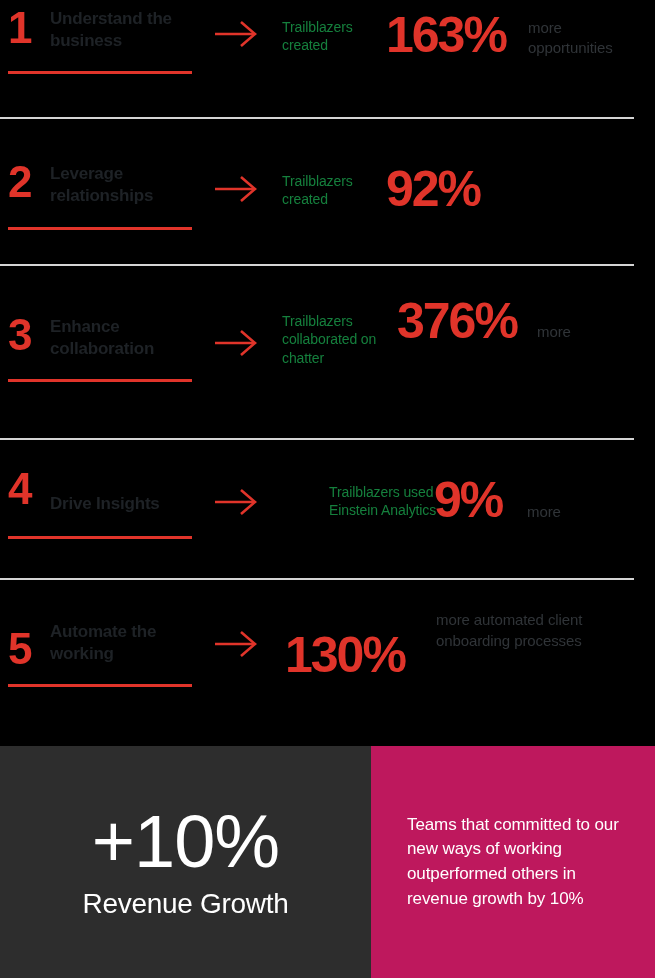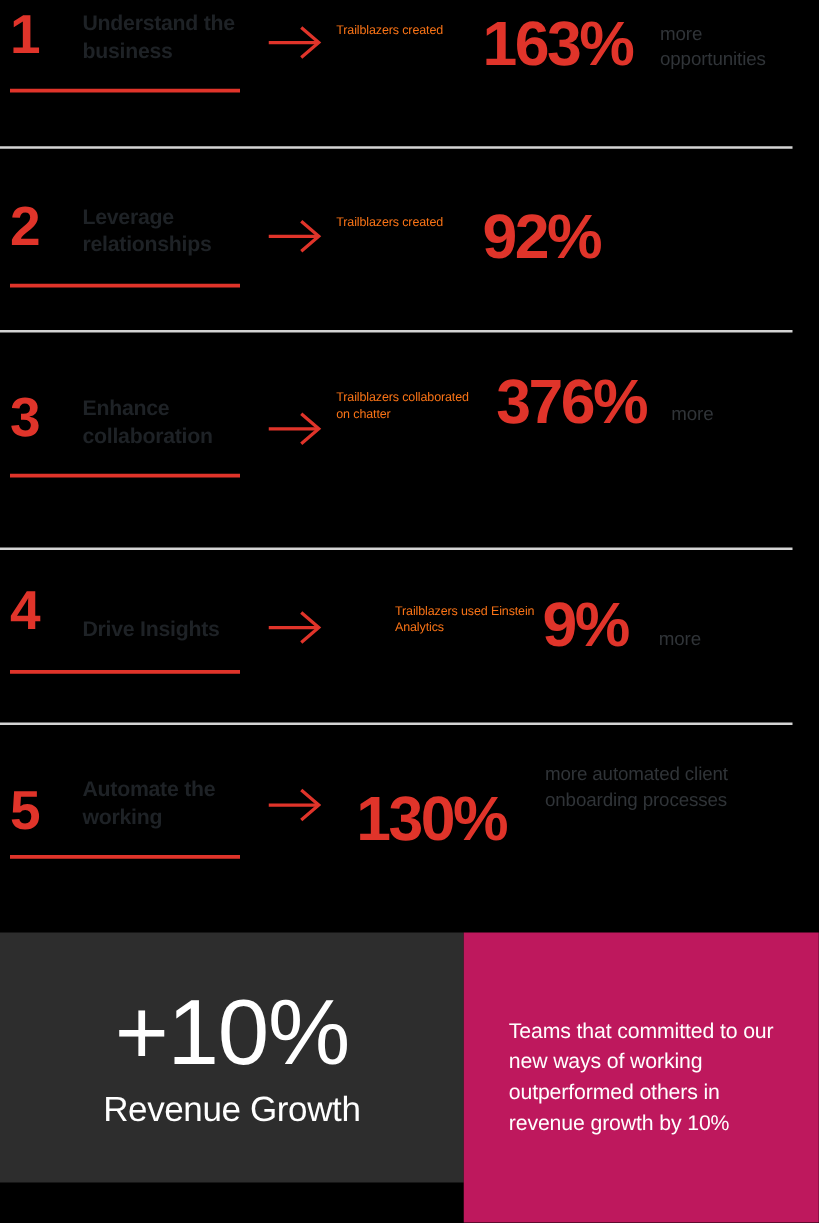--- a/index.html
+++ b/index.html
@@ -51,21 +51,21 @@
     left: 4px;
     color: #e0342a;
     font-size: 44px;
     font-weight: 700;
     line-height: 1;
     letter-spacing: -1px;
   }
 
   .row-title {
     position: absolute;
-    left: 62px;
+    left: 46px;
     color: #1e2226;
     font-size: 17px;
     font-weight: 700;
     line-height: 1.28;
     letter-spacing: -0.2px;
     width: 150px;
   }
 
   .title-underline {
     position: absolute;
@@ -77,23 +77,23 @@
 
   .arrow-icon {
     position: absolute;
     left: 214px;
     width: 46px;
     height: 30px;
   }
 
   .caption {
     position: absolute;
-    left: 269px;
-    color: #f97316;
-    font-size: 10px;
+    left: 282px;
+    color: #15803d;
+    font-size: 14px;
     line-height: 1.32;
     letter-spacing: -0.1px;
     width: 112px;
   }
 
   .big-pct {
     position: absolute;
     color: #e0342a;
     font-weight: 700;
     line-height: 1;
@@ -162,21 +162,21 @@
   .banner {
     position: absolute;
     left: 0;
     top: 746px;
     width: 655px;
     height: 232px;
     display: flex;
   }
   .banner-left {
     width: 371px;
-    height: 200px;
+    height: 232px;
     background: #2d2d2d;
     display: flex;
     flex-direction: column;
     align-items: center;
     justify-content: center;
   }
   .banner-right {
     width: 284px;
     height: 232px;
     background: #be185d;

